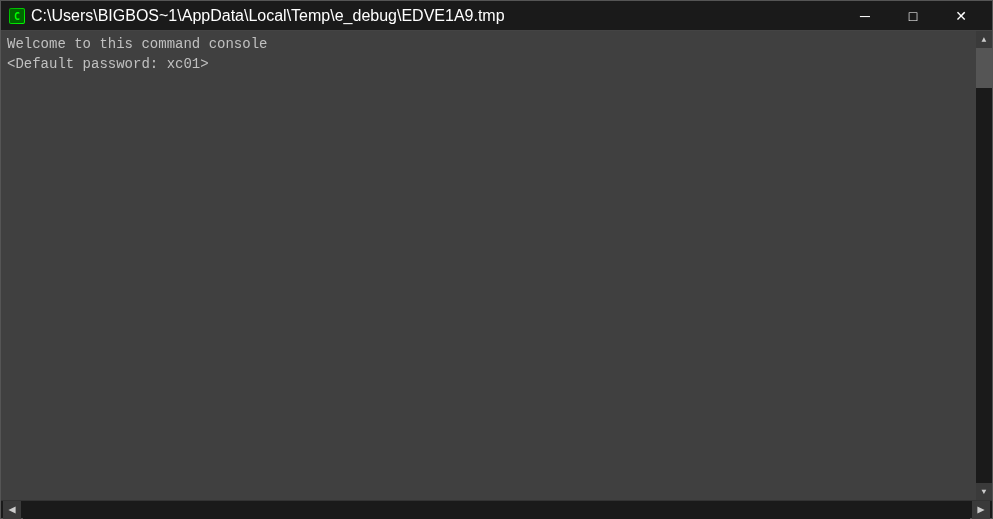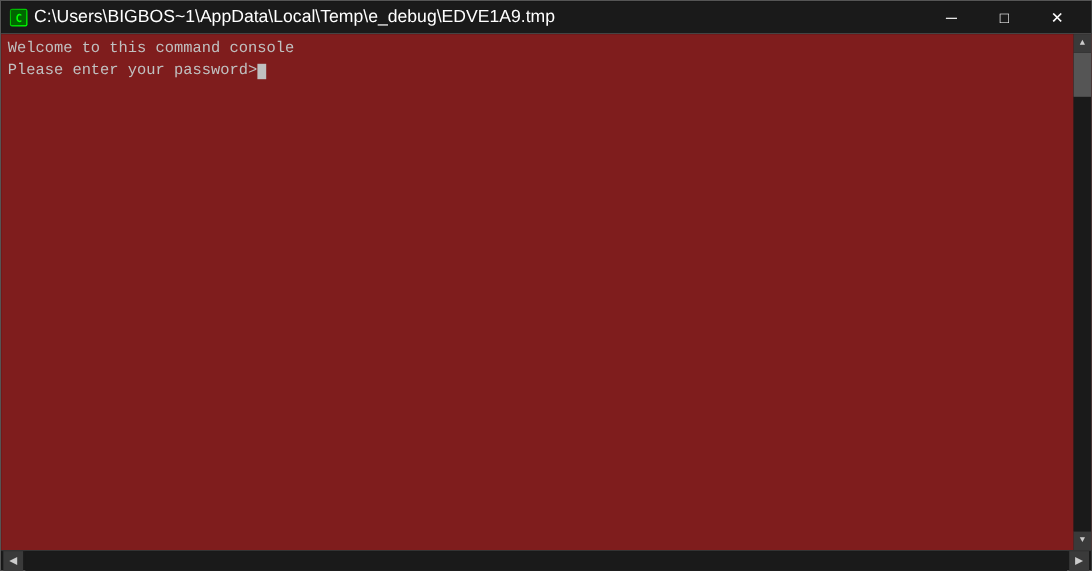--- a/index.html
+++ b/index.html
@@ -76,21 +76,21 @@
       cursor: pointer;
       color: #fff;
       font-size: 14px;
       font-family: 'Segoe UI', Arial, sans-serif;
       background: transparent;
       border: none;
       outline: none;
     }
 
     .console-area {
-      background: #7f1d1d;
+      background: #404040;
       flex: 1;
       display: flex;
       overflow: hidden;
       position: relative;
     }
 
     .console-content {
       flex: 1;
       padding: 4px 6px;
       overflow: hidden;
@@ -212,23 +212,21 @@
     <div class="title-bar-controls">
       <button class="title-btn">─</button>
       <button class="title-btn">□</button>
       <button class="title-btn close-btn">✕</button>
     </div>
   </div>
 
   <div class="console-area">
     <div class="console-content">
       <div class="console-text">Welcome to this command console</div>
-      <div class="console-text cursor-line">
-        <span>Please enter your password&gt;</span><span class="cursor"></span>
-      </div>
+      <div class="console-text">&lt;Default password: xc01&gt;</div>
     </div>
 
     <div class="scrollbar">
       <div class="scrollbar-arrow">▲</div>
       <div class="scrollbar-track">
         <div class="scrollbar-thumb"></div>
       </div>
       <div class="scrollbar-arrow">▼</div>
     </div>
   </div>

